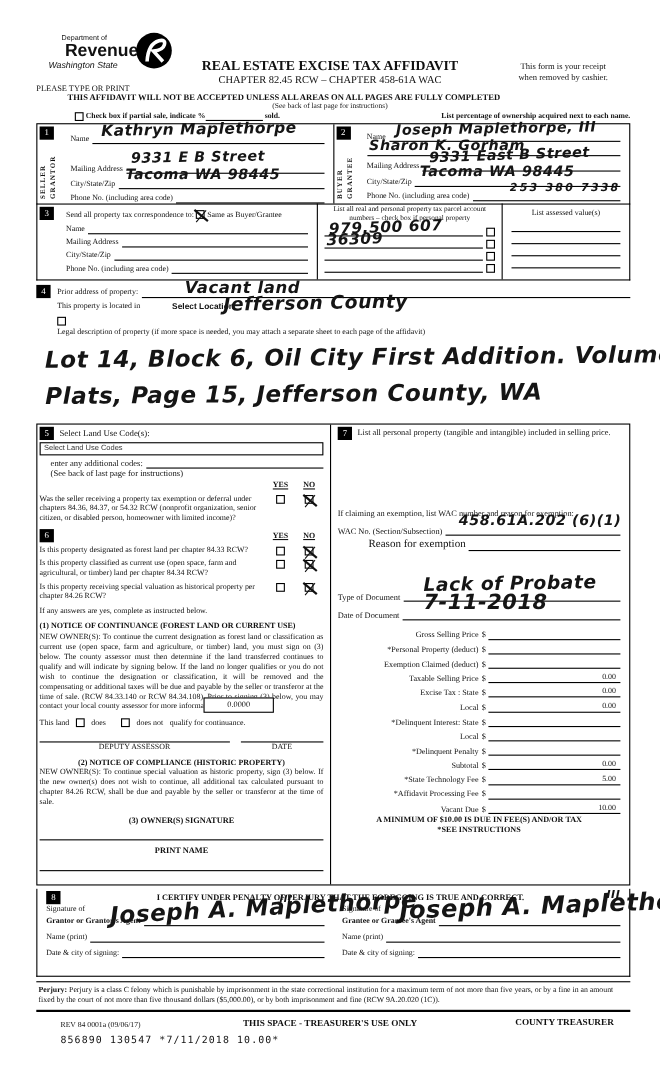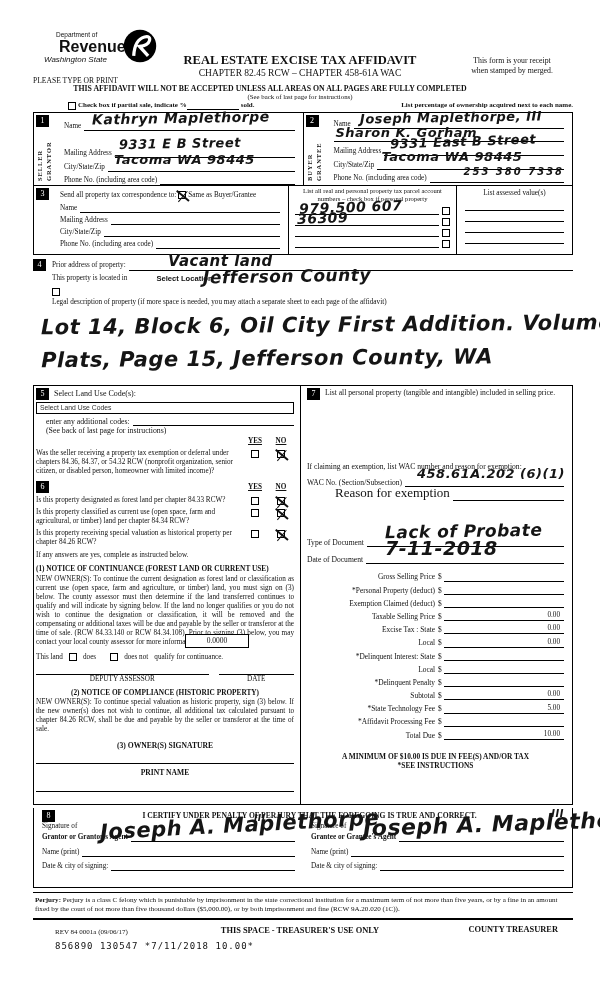--- a/index.html
+++ b/index.html
@@ -82,24 +82,24 @@
       </svg>
     </div>
   </div>
   <div class="abs" style="left:33px; top:76px; font-size:7.6px;">PLEASE TYPE OR PRINT</div>
 
   <div class="abs b ctr" style="left:120px; top:53px; width:360px; font-size:12.5px;">REAL ESTATE EXCISE TAX AFFIDAVIT</div>
   <div class="abs ctr" style="left:120px; top:68px; width:360px; font-size:9.5px;">CHAPTER 82.45 RCW – CHAPTER 458-61A WAC</div>
 
   <div class="abs" style="left:452px; top:56px; width:120px; font-size:7.8px; text-align:center;">
     <div>This form is your receipt</div>
-    <div>when stamped by merged.</div>
-  </div>
-
-  <div class="abs b ctr" style="left:12px; top:84px; width:516px; font-size:7.8px;">THIS AFFIDAVIT WILL NOT BE ACCEPTED UNLESS ALL AREAS ON ALL PAGES ARE FULLY COMPLETED</div>
+    <div>when removed by cashier.</div>
+  </div>
+
+  <div class="abs b ctr" style="left:0; top:84px; width:516px; font-size:7.8px;">THIS AFFIDAVIT WILL NOT BE ACCEPTED UNLESS ALL AREAS ON ALL PAGES ARE FULLY COMPLETED</div>
   <div class="abs ctr" style="left:140px; top:93px; width:320px; font-size:6.8px;">(See back of last page for instructions)</div>
 
   <div class="abs" style="left:68px; top:101px; width:505px; display:flex; align-items:flex-end; font-size:7px;">
     <span class="cb"></span>
     <span class="b" style="padding-left:2px;">Check box if partial sale, indicate %</span>
     <span style="width:52px; border-bottom:0.9px solid #000; height:8px;"></span>
     <span class="b" style="padding-left:2px;">sold.</span>
     <span style="flex:1;"></span>
     <span class="b">List percentage of ownership acquired next to each name.</span>
   </div>
@@ -355,21 +355,21 @@
 
       <div style="height:62px;"></div>
 
       <div style="font-size:7.6px;">If claiming an exemption, list WAC number and reason for exemption:</div>
       <div class="frow" style="height:16px;">
         <span class="lab" style="font-size:7.6px;">WAC No. (Section/Subsection)</span>
         <span class="fline"></span>
         <span class="hw hw-abs" style="left:110px; top:-5px; font-size:13px;">458.61A.202 (6)(1)</span>
       </div>
       <div class="frow" style="height:14px;">
-        <span class="lab" style="font-size:13px;padding-left:28px;">Reason for exemption</span>
+        <span class="lab" style="font-size:10px;padding-left:28px;">Reason for exemption</span>
         <span class="fline"></span>
       </div>
 
       <div style="height:28px;"></div>
 
       <div class="frow" style="height:18px;">
         <span class="lab" style="font-size:7.6px;">Type of Document</span>
         <span class="fline"></span>
         <span class="hw hw-abs" style="left:78px; top:-8px; font-size:17px; transform:rotate(-1deg);">Lack of Probate</span>
       </div>
@@ -458,29 +458,29 @@
             </span>
         </div>
         <div class="mrow">
           <span class="mlabel">*Affidavit Processing Fee</span>
             <span class="mdollar">$</span>
           <span class="mline">
               <span class="mval"></span>
             </span>
         </div>
         <div class="mrow">
-          <span class="mlabel">Total Due</span>
+          <span class="mlabel">Vacant Due</span>
             <span class="mdollar">$</span>
           <span class="mline">
               <span class="mval">10.00</span>
             </span>
         </div>
       </div>
 
-      <div class="b ctr" style="margin-top:12px; font-size:7.4px;">A MINIMUM OF $10.00 IS DUE IN FEE(S) AND/OR TAX</div>
+      <div class="b ctr" style="font-size:7.4px;">A MINIMUM OF $10.00 IS DUE IN FEE(S) AND/OR TAX</div>
       <div class="b ctr" style="font-size:7.4px;">*SEE INSTRUCTIONS</div>
     </div>
   </div>
 
   <div class="abs" style="left:33px; top:808px; width:540px; height:80px; border:1.5px solid #000; border-top:none; padding:2px 8px;">
     <div style="display:flex; align-items:center;">
       <span class="badge">8</span>
       <span class="b ctr" style="flex:1; font-size:7.6px;">I CERTIFY UNDER PENALTY OF PERJURY THAT THE FOREGOING IS TRUE AND CORRECT.</span>
     </div>
     <div style="display:flex; gap:16px;">

